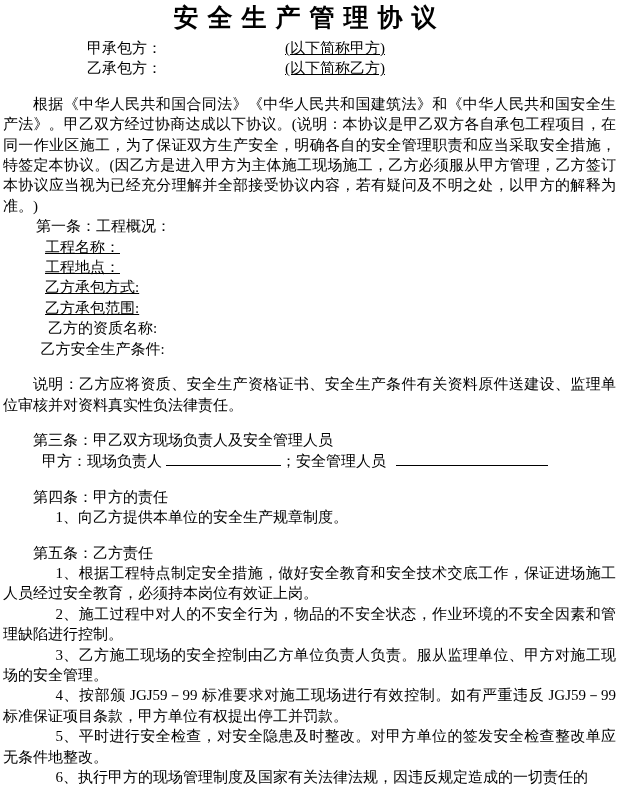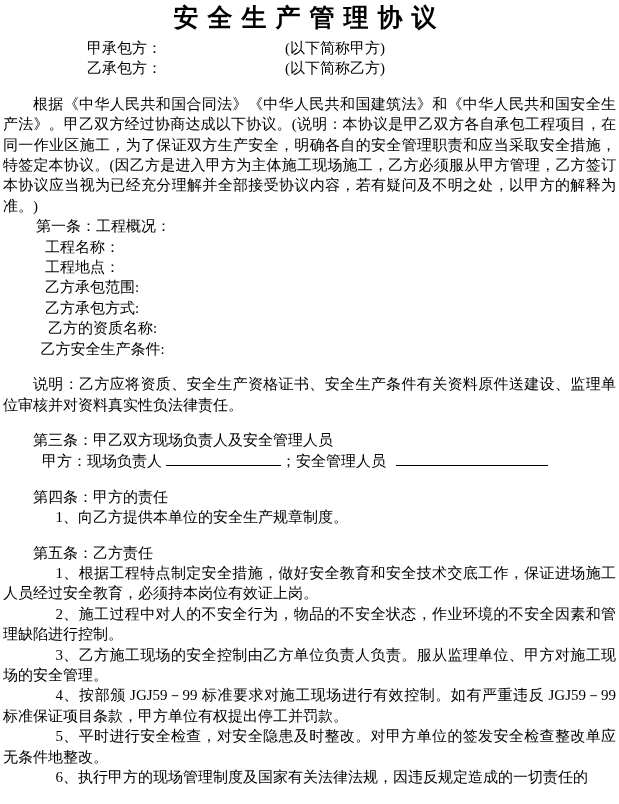--- a/index.html
+++ b/index.html
@@ -27,21 +27,21 @@
     font-weight: bold;
     text-align: center;
     letter-spacing: 9px;
   }
   p { margin: 0; }
   .just { text-align: justify; word-break: break-all; }
   .ind-2  { text-indent: 2em; margin-top: 15px; }
   .ind-22 { text-indent: 2.2em; }
   .ind-25 { text-indent: 2.5em; }
   .ind-26 { text-indent: 2.6em; }
-  .ind-28 { text-indent: 2.8em; }
+  .ind-28 { text-indent: 2.8em; text-decoration: underline; }
   .ind-3  { text-indent: 3em; }
   .ind-35 { text-indent: 3.5em; }
   .party-label {
     display: inline-block;
     width: 240px;
   }
   .blank {
     display: inline-block;
     width: 115px;
     height: 1em;
@@ -69,23 +69,23 @@
 
   <p class="ind-2 just">根据《中华人民共和国合同法》《中华人民共和国建筑法》和《中华人民共和国安全生产法》。甲乙双方经过协商达成以下协议。(说明：本协议是甲乙双方各自承包工程项目，在同一作业区施工，为了保证双方生产安全，明确各自的安全管理职责和应当采取安全措施，特签定本协议。(因乙方是进入甲方为主体施工现场施工，乙方必须服从甲方管理，乙方签订本协议应当视为已经充分理解并全部接受协议内容，若有疑问及不明之处，以甲方的解释为准。)</p>
 
   <p class="ind-22">第一条：工程概况：</p>
   <div>
 
       <p class="ind-28">工程名称：</p>
 
       <p class="ind-28">工程地点：</p>
 
+      <p class="ind-28">乙方承包方式:</p>
+
       <p class="ind-28">乙方承包范围:</p>
-
-      <p class="ind-28">乙方承包方式:</p>
     </div>
 
   <p class="ind-3">乙方的资质名称:</p>
   <p class="ind-25">乙方安全生产条件:</p>
   <p class="ind-2 just">说明：乙方应将资质、安全生产资格证书、安全生产条件有关资料原件送建设、监理单位审核并对资料真实性负法律责任。</p>
 
   <p class="ind-2">第三条：甲乙双方现场负责人及安全管理人员</p>
   <div>
 
       <p class="ind-26"><span>甲方：现场负责人</span><span class="blank"></span><span>；安全管理人员</span><span class="blank wide"></span></p>

